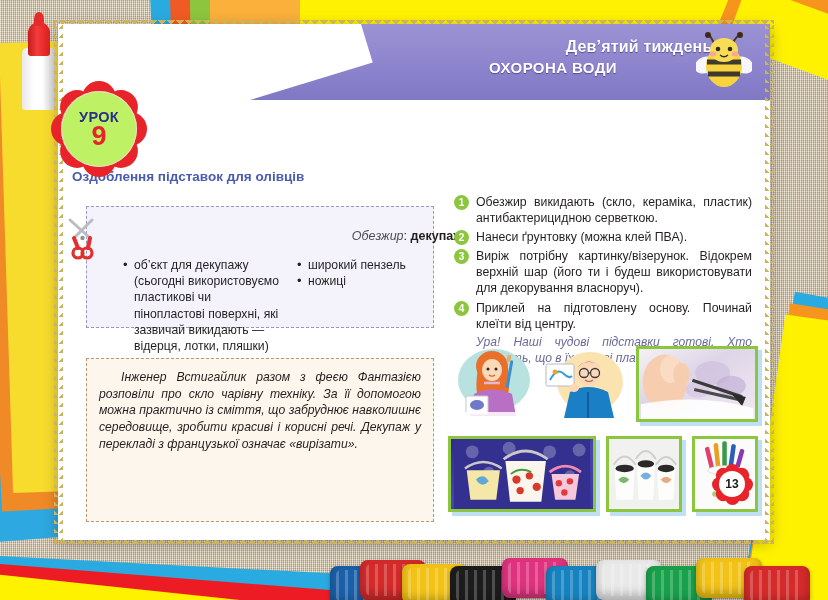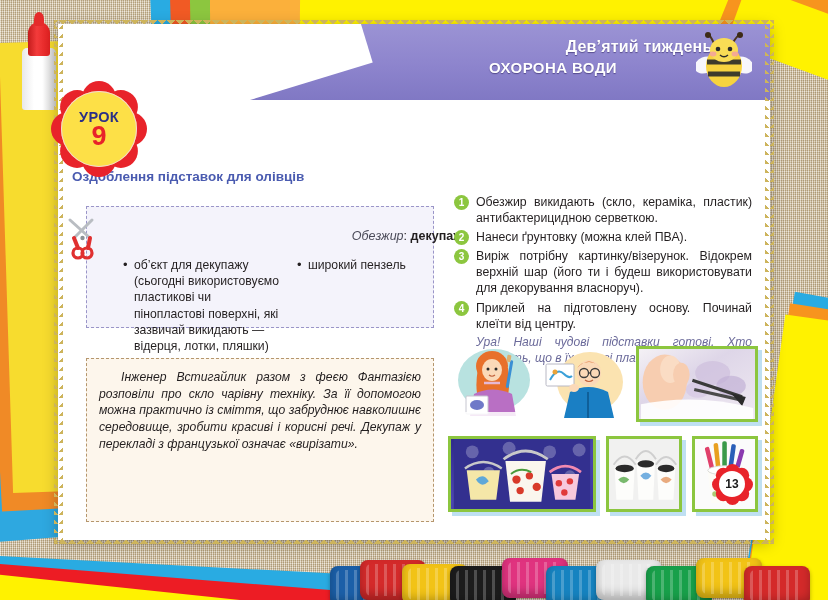--- a/index.html
+++ b/index.html
@@ -192,21 +192,21 @@
     position:absolute; left:46px; top:76px; width:106px; height:106px; z-index:12;
   }
   .lesson-flower .petals { position:absolute; inset:0; }
   .petal {
     position:absolute; left:50%; top:50%; width:34px; height:34px;
     margin:-17px 0 0 -17px; border-radius:50%; background:#e8232a;
     transform-origin:50% 50%;
   }
   .lf-center {
     position:absolute; left:15px; top:15px; width:76px; height:76px;
-    border-radius:50%; background:#fde047; z-index:3;
+    border-radius:50%; background:#bef264; z-index:3;
     display:flex; flex-direction:column; align-items:center; justify-content:center;
     box-shadow:inset 0 0 0 1px #f3d6d6;
   }
   .lf-word { color:#2b2f86; font-size:14.5px; font-weight:bold; letter-spacing:.3px; }
   .lf-num  { color:#e8232a; font-size:27px; font-weight:bold; line-height:1; margin-top:-2px; }
 
   
   .content { position:absolute; left:0; top:140px; width:712px; height:376px; }
 
   .section-head {
@@ -391,20 +391,21 @@
       </div>
       <div class="mat-cols">
         <div class="mat-col">
           <ul>
             <li>об’єкт для декупажу (сьогодні використовуємо пластикові чи пінопластові поверхні, які зазвичай викидають — відерця, лотки, пляшки)</li>
           </ul>
         </div>
         <div class="mat-col">
           <ul>
             <li>широкий пензель</li>
+            <li>ножиці</li>
           </ul>
         </div>
       </div>
     </div>
 
     <svg class="scissors-small" viewBox="0 0 34 44">
       <path d="M4 4 L24 22" stroke="#b9bdc2" stroke-width="3" stroke-linecap="round"></path>
       <path d="M26 4 L8 22" stroke="#b9bdc2" stroke-width="3" stroke-linecap="round"></path>
       <path d="M24 22 L22 32" stroke="#e03030" stroke-width="4" stroke-linecap="round"></path>
       <path d="M8 22 L12 32" stroke="#e03030" stroke-width="4" stroke-linecap="round"></path>

